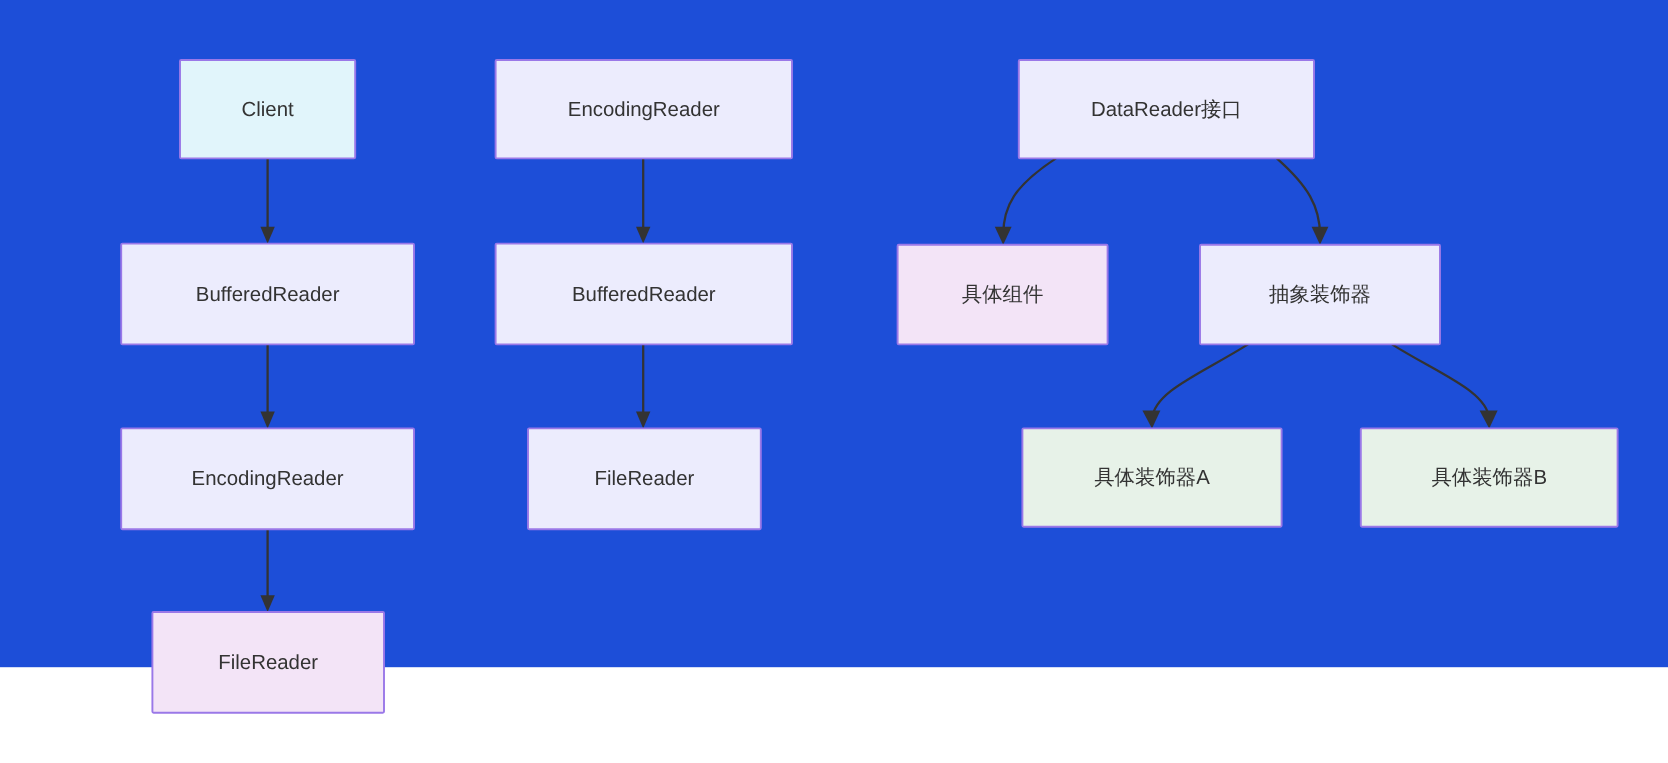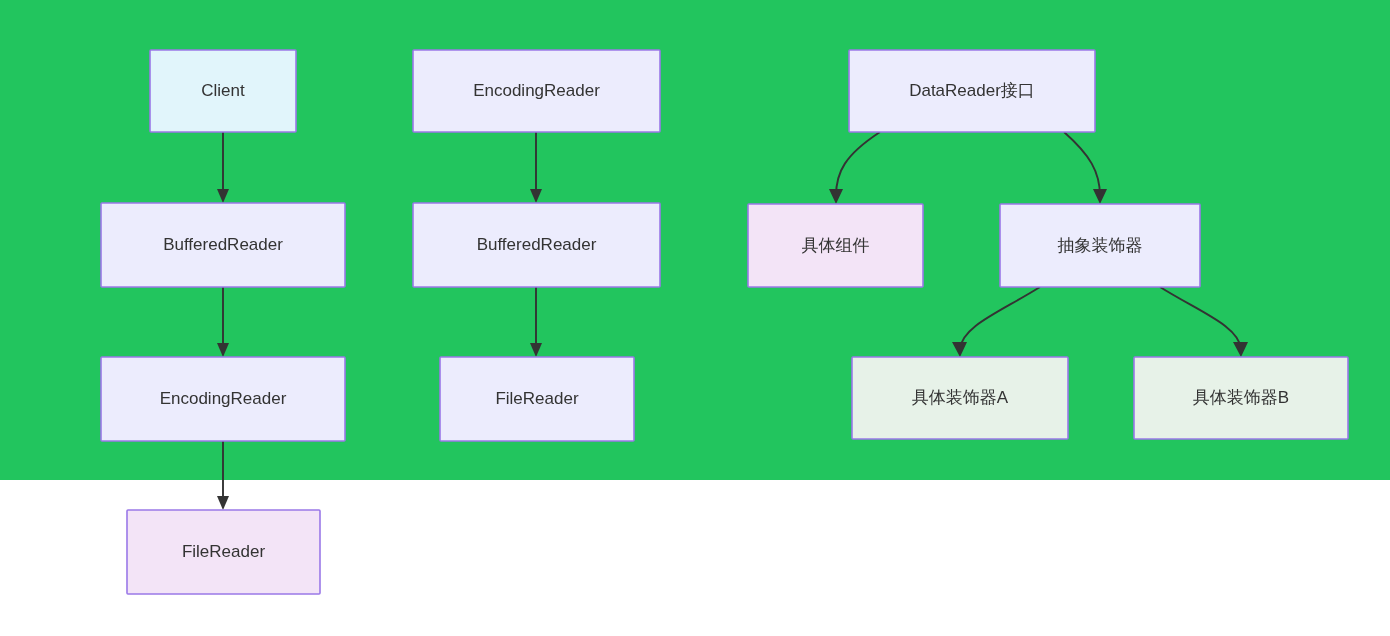--- a/index.html
+++ b/index.html
@@ -9,22 +9,22 @@
   }
   body {
     width: 1390px;
     height: 636px;
     font-family: "Liberation Sans", "DejaVu Sans", sans-serif;
     overflow: hidden;
   }
   #diagram-root {
     position: relative;
     width: 1390px;
-    height: 480px;
-    background: #22c55e;
+    height: 556px;
+    background: #1d4ed8;
   }
   svg#diagram-svg {
     position: absolute;
     top: 0;
     left: 0;
     width: 1390px;
     height: 636px;
   }
   .node-rect {
     stroke-width: 1.6;

